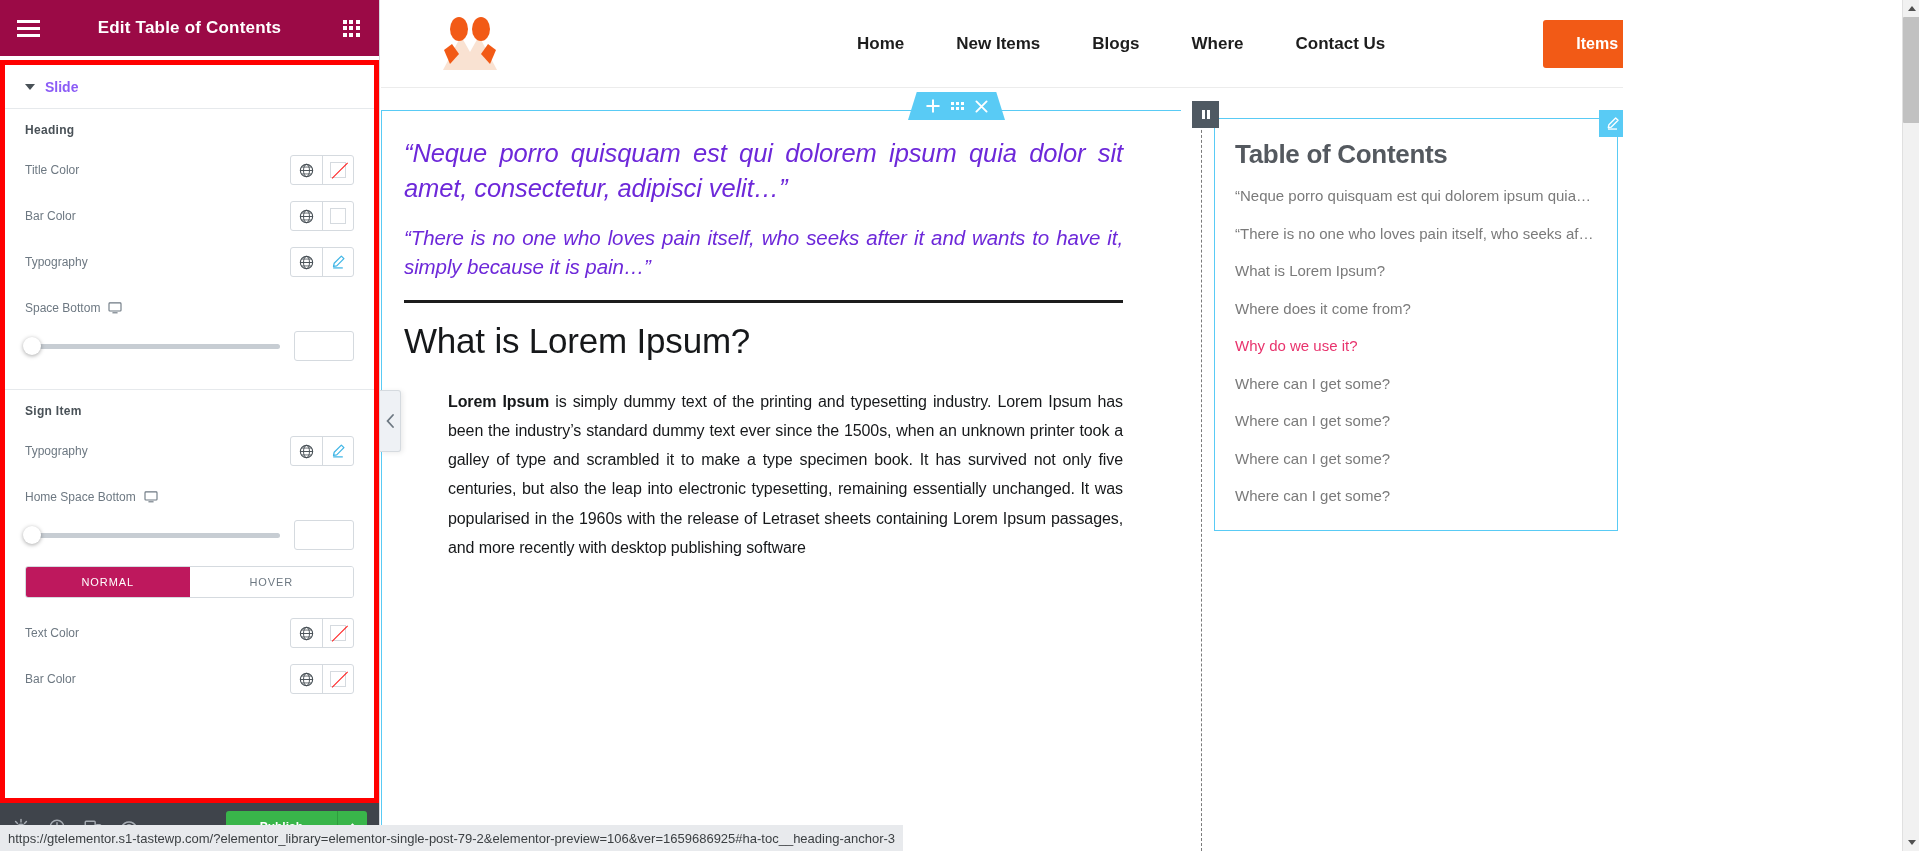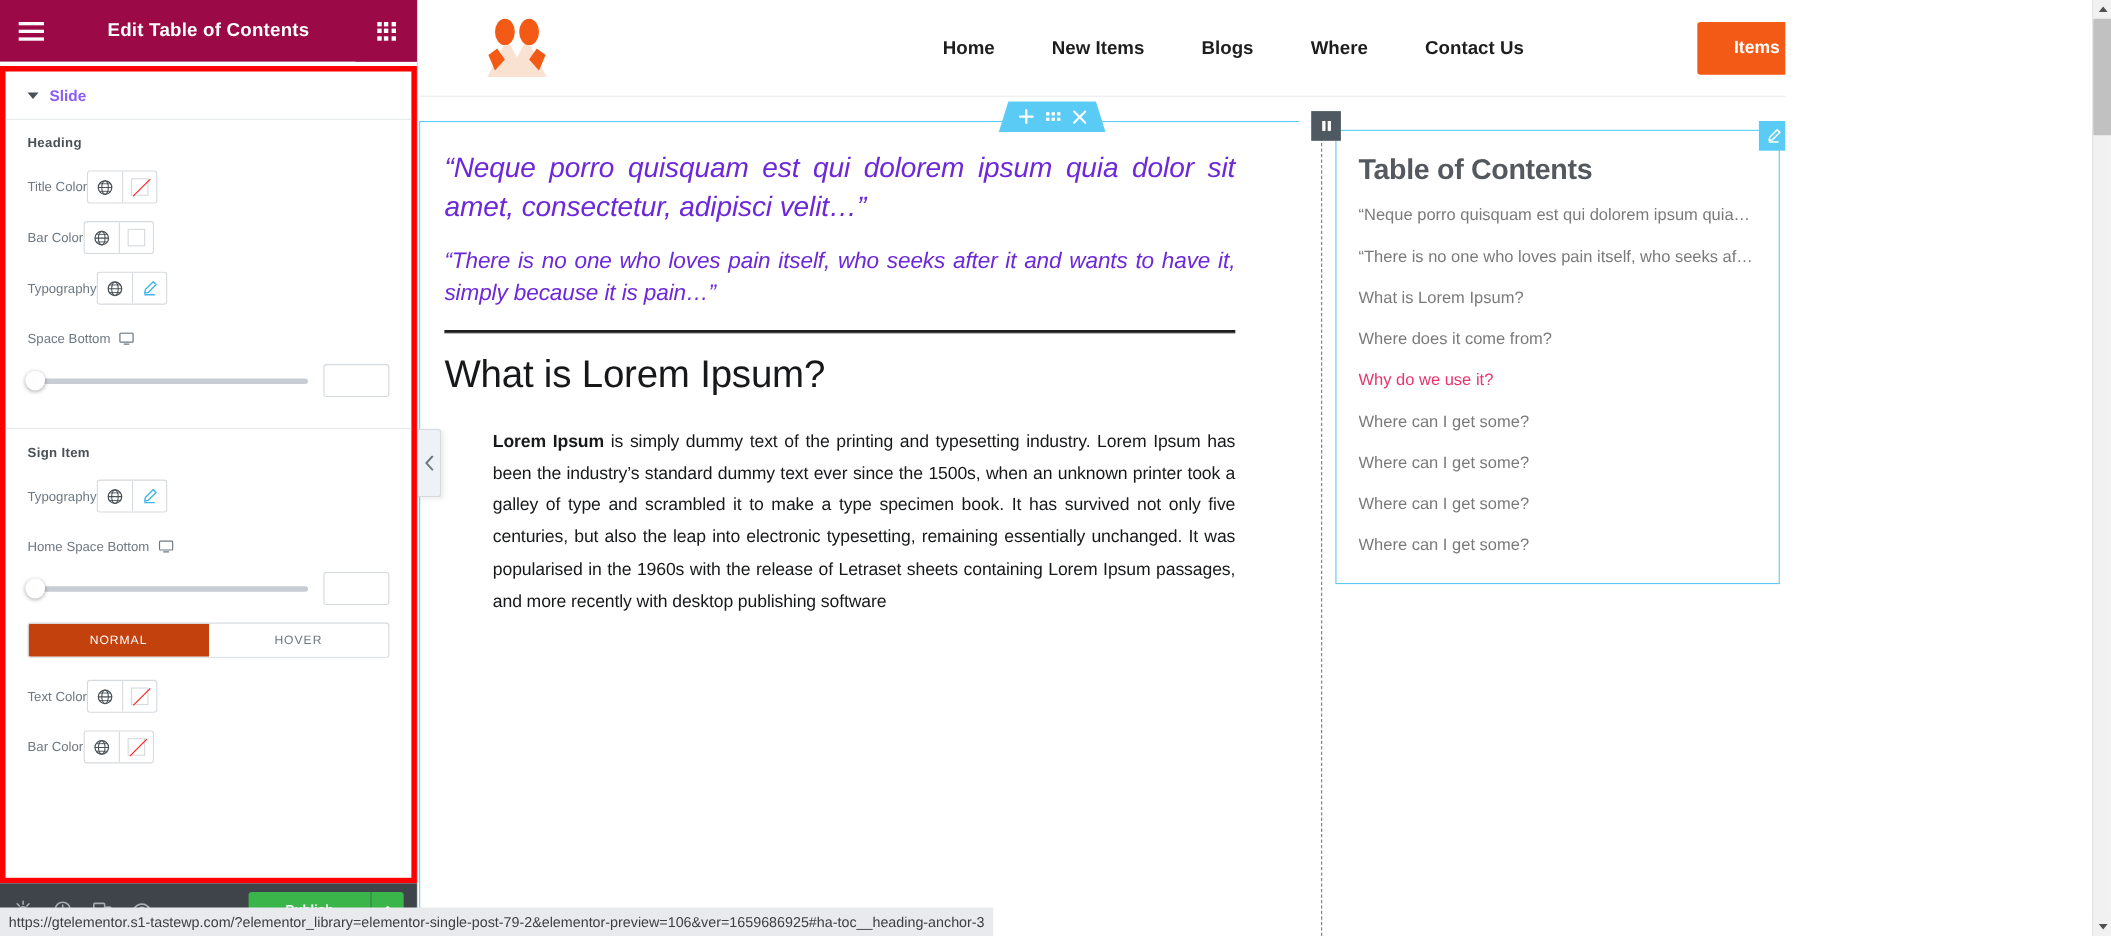--- a/index.html
+++ b/index.html
@@ -67,21 +67,21 @@
   .caret { width: 0; height: 0; border-left: 5px solid transparent;
     border-right: 5px solid transparent; border-top: 6px solid #495157; }
   .section-head-label { font-size: 14px; font-weight: bold; color: #8b5cf6; }
 
   .group { padding: 14px 20px 6px 20px; }
   .group-title {
     font-size: 12px; font-weight: bold; color: #495157;
     letter-spacing: .3px; margin-bottom: 16px;
   }
   .row {
-    display: flex; align-items: center; 
+    display: flex; align-items: center; justify-content: space-between;
     min-height: 34px; margin-bottom: 12px;
   }
   .row-label {
     font-size: 12px; color: #6d7882;
     display: flex; align-items: center; gap: 8px;
   }
   .ctrl-box {
     display: flex; border: 1px solid #d5dadf; border-radius: 3px;
     overflow: hidden; background: #fff; height: 30px;
   }
@@ -116,21 +116,21 @@
 
   .toggle-group {
     display: flex; border: 1px solid #d5dadf; border-radius: 3px;
     overflow: hidden; margin: 6px 0 18px 0; height: 32px;
   }
   .toggle-btn {
     flex: 1; display: flex; align-items: center; justify-content: center;
     font-size: 11px; letter-spacing: .9px; color: #6d7882; cursor: pointer;
     background: #fff;
   }
-  .toggle-btn.active { background: #c2410c; color: #fff; }
+  .toggle-btn.active { background: #be185d; color: #fff; }
 
   #panel-footer {
     flex: 0 0 48px; background: #3f444b;
     display: flex; align-items: center; padding: 0 12px; gap: 18px;
     position: relative;
   }
   .footer-ico { width: 18px; height: 18px; opacity: .85; cursor: pointer;}
   .pub-wrap { margin-left: auto; display: flex; align-items: stretch; height: 32px; }
   .pub-btn {
     background: #39b54a; color: #fff; font-size: 12px; font-weight: bold;

